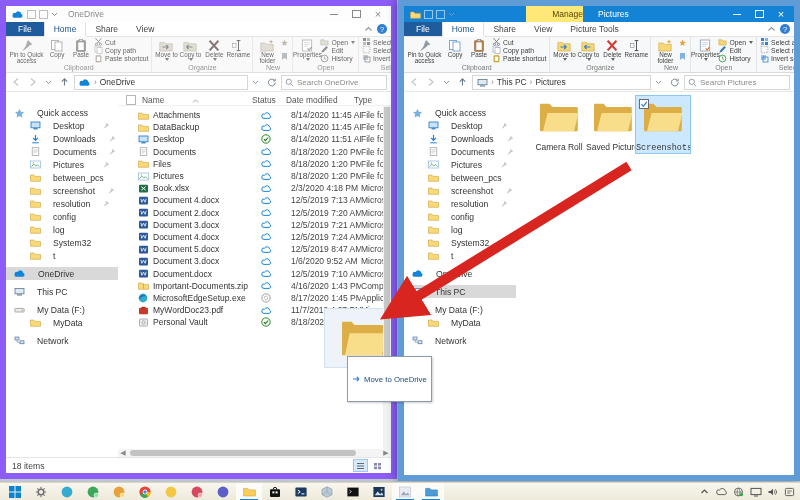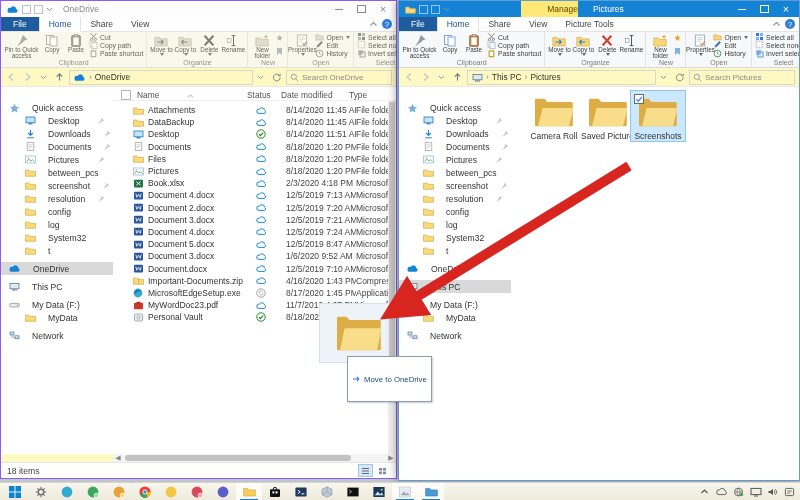--- a/index.html
+++ b/index.html
@@ -1,19 +1,19 @@
 <!DOCTYPE html>
 <html style="--accent: #1583d5; --manage: #ffe878; --filetab: #1e5c9e;"><head>
 <meta charset="utf-8">
 <style>
   html,body{margin:0;padding:0}
   body{width:800px;height:500px;overflow:hidden;position:relative;
        font-family:"Liberation Sans","DejaVu Sans",sans-serif;font-size:9px;color:#333;
        background:#bfc6cc}
-  .window{position:absolute;top:0;background:#fef9c3;border:1px solid #8b5cf6;
+  .window{position:absolute;top:0;background:#ffffff;border:6px solid #8b5cf6;
           display:flex;flex-direction:column;box-sizing:border-box}
   #win-left{left:0;width:397px;height:479px;z-index:1}
   #win-right{left:398px;width:402px;height:481px;z-index:2;border-color:#5f9bd5;
              box-shadow:-3px 0 8px rgba(0,0,0,.28)}
   
   .titlebar{height:16px;display:flex;align-items:center;padding:0 2px;position:relative;flex:0 0 auto}
   #win-left .titlebar{background:#fdfdfd;color:#8a8a8a}
   #win-right .titlebar{background:var(--accent,#1583d5);color:#fff}
   .qat{display:flex;align-items:center;gap:3px;padding:0 4px}
   .qat .sq{width:7px;height:7px;border:1px solid currentColor;opacity:.55}
@@ -89,21 +89,21 @@
   .harrow.r{margin-left:auto}
   
   .statusbar{height:15px;border-top:1px solid #e5e5e5;display:flex;align-items:center;
              padding:0 6px;font-size:8.6px;color:#444;flex:0 0 auto;background:#fff}
   .statussep{width:1px;height:9px;background:#ddd;margin:0 8px}
   .vtoggles{margin-left:auto;display:flex;gap:2px}
   .vt{width:13px;height:11px;display:flex;align-items:center;justify-content:center;border:1px solid transparent}
   .vt.on{background:#d6e9f8;border-color:#9fc9ec}
   
   .tile{position:absolute;width:54px;text-align:center;font-size:8.5px;color:#333;padding-top:4px}
-  .tile .tlabel{margin-top:0;white-space:nowrap;overflow:hidden}
+  .tile .tlabel{margin-top:6px;white-space:nowrap;overflow:hidden}
   .tile.sel{background:#cce8ff;outline:1px solid #8fc6ef}
   .tile .tcb{position:absolute;left:3px;top:3px;width:8px;height:8px;border:1px solid #6a6a6a;background:#fff}
   
   .dragbox{position:absolute;left:206px;top:216px;width:78px;height:58px;background:#eef3f9;
            border:1px solid #d4e2ef;display:flex;align-items:center;justify-content:center}
   .dragtip{position:absolute;left:347px;top:356px;height:12px;z-index:40;background:#fff;
            border:1px solid #8a9cb2;display:flex;align-items:center;gap:3px;padding:16px 4px;
            font-size:7.8px;color:#1c4a7e;white-space:nowrap;box-shadow:1px 1px 2px rgba(0,0,0,.2)}
   #arrow-overlay{position:absolute;left:0;top:0;z-index:50;pointer-events:none}
   
@@ -1432,21 +1432,21 @@
             </svg></div>
           <div class="tlabel">Camera Roll</div>
         </div>
         <div class="tile" style="left: 70px; top: 4px;">
           <div><svg width="42" height="34" viewBox="0 0 42 34" xmlns="http://www.w3.org/2000/svg">
               <path d="M2 5 c0-.8.6-1.3 1.3-1.3 h8.2 l3 3.4 h24 c.8 0 1.3.6 1.3 1.3 V30 c0 .8-.6 1.3-1.3 1.3 H3.3 C2.6 31.3 2 30.7 2 30z" fill="#dcae45"></path>
               <path d="M5 31.3 L9.6 12.92 h31 l-4.6 18.380000000000003z" fill="#f8dd8a"></path>
             </svg></div>
           <div class="tlabel">Saved Pictures</div>
         </div>
-        <div class="tile sel" style="left: 120px; top: 4px;">
+        <div class="tile sel" style="left: 120px; top: 4px; font-family: Liberation Mono, monospace;">
           <span class="tcb"><svg width="8" height="8" viewBox="0 0 8 8" xmlns="http://www.w3.org/2000/svg">
               <path d="M1.3 4.2 l2 2.2 L6.8 1.8" stroke="#2f7fd6" stroke-width="1.2" fill="none"></path>
             </svg></span>
           <div><svg width="42" height="34" viewBox="0 0 42 34" xmlns="http://www.w3.org/2000/svg">
               <path d="M2 5 c0-.8.6-1.3 1.3-1.3 h8.2 l3 3.4 h24 c.8 0 1.3.6 1.3 1.3 V30 c0 .8-.6 1.3-1.3 1.3 H3.3 C2.6 31.3 2 30.7 2 30z" fill="#dcae45"></path>
               <path d="M5 31.3 L9.6 12.92 h31 l-4.6 18.380000000000003z" fill="#f8dd8a"></path>
             </svg></div>
           <div class="tlabel">Screenshots</div>
         </div>
       </div>

